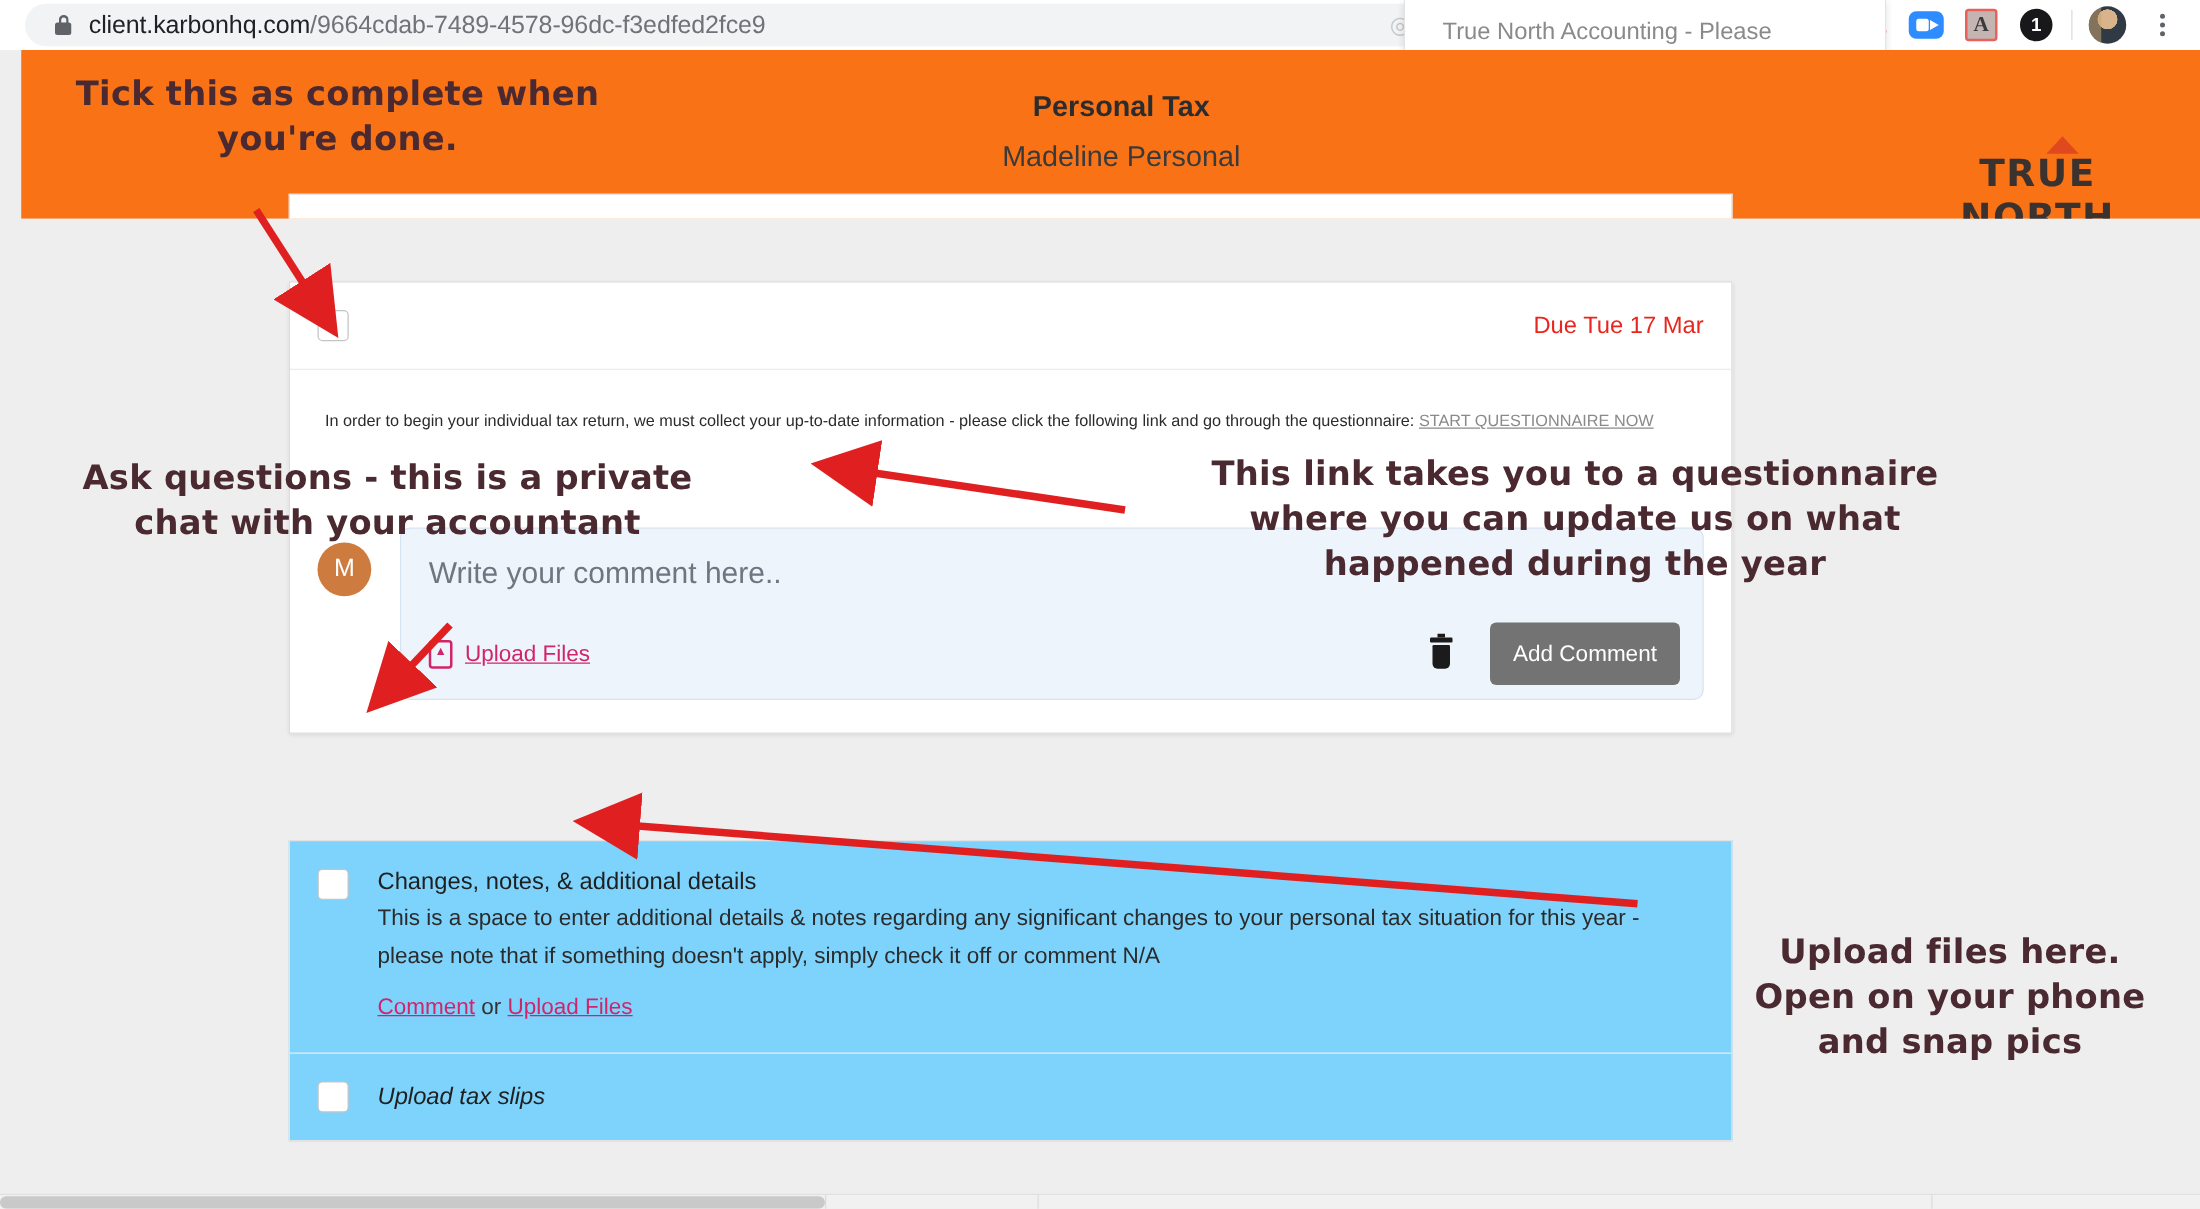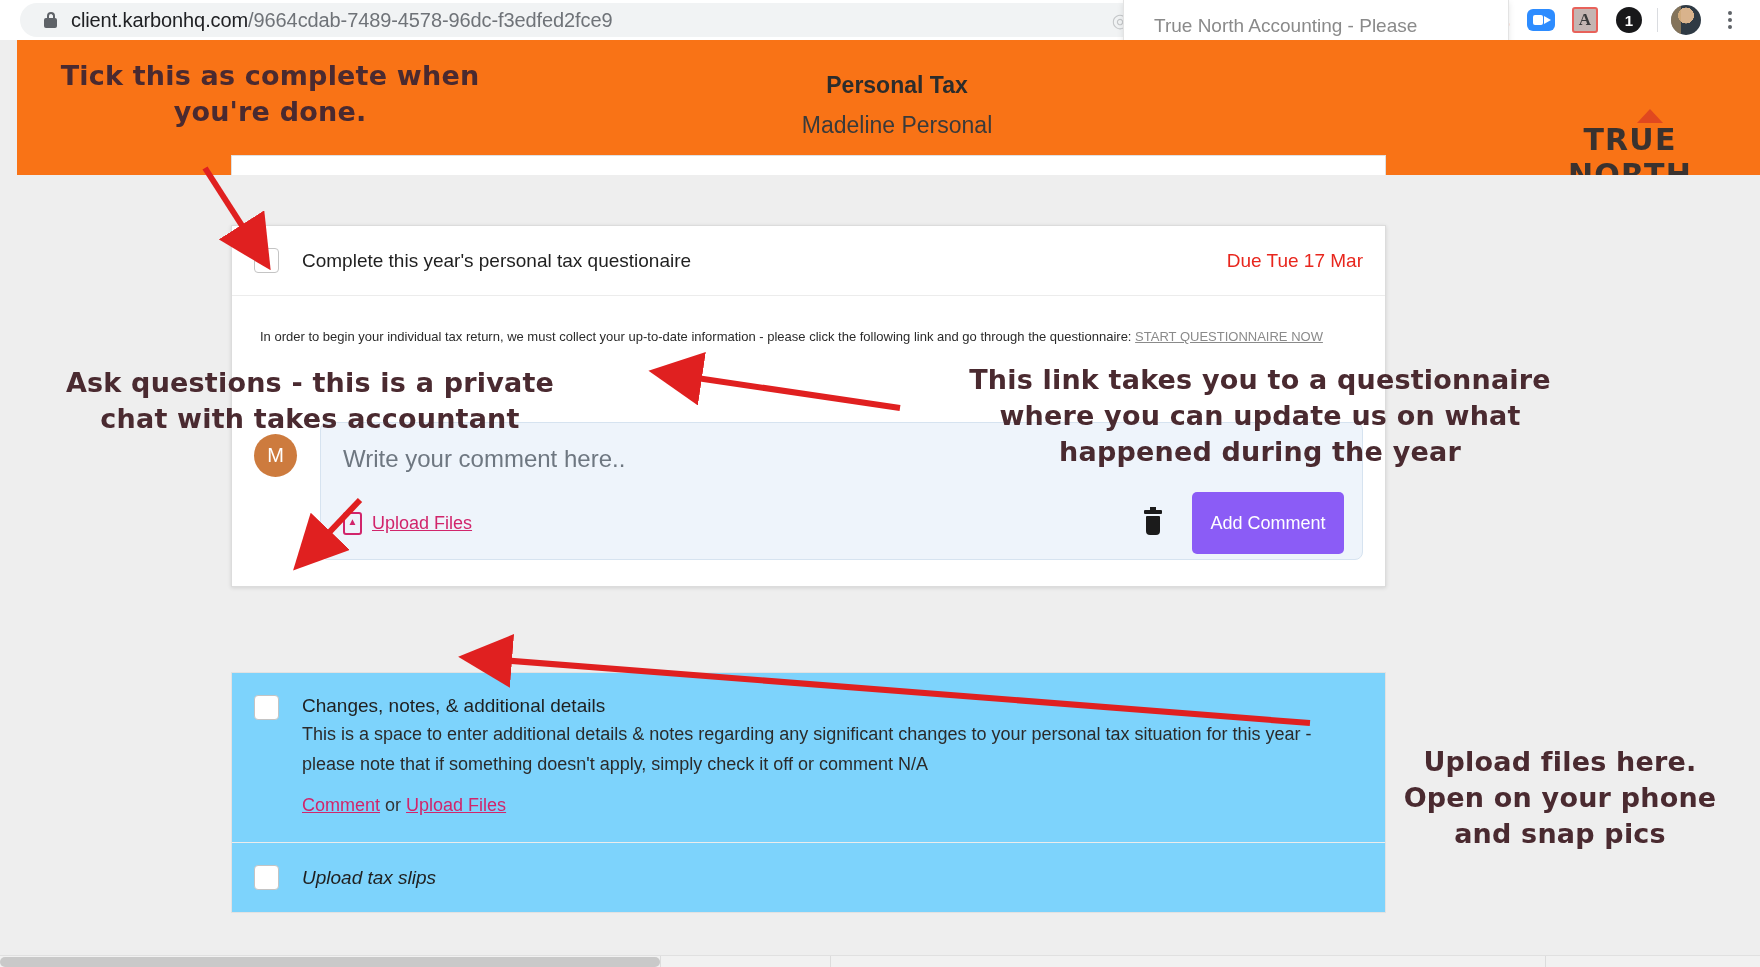--- a/index.html
+++ b/index.html
@@ -117,21 +117,21 @@
   .comment-actions { position:absolute; left:0; bottom:0; width:100%; height: 72px; display:flex; align-items:center; padding: 0 18px 0 22px; }
   .upload-link { display:flex; align-items:center; gap: 10px; color:#d1256b; font-size: 18px; }
   .upload-link u { text-decoration: underline; }
   .upico { width: 19px; height: 23px; border: 2px solid #d1256b; border-radius: 3px; position:relative; flex:none; }
   .upico:after { content:"▲"; position:absolute; left:2.5px; top:2px; font-size:10px; color:#d1256b; }
   .trash { margin-left:auto; width: 22px; height: 26px; position:relative; }
   .trash .lid { position:absolute; top:0; left:2px; width:18px; height:4px; background:#1b1b1b; border-radius:1px; }
   .trash .lid:after { content:""; position:absolute; left:6px; top:-3px; width:6px; height:3px; background:#1b1b1b; }
   .trash .can { position:absolute; top:6px; left:4px; width:14px; height:19px; background:#1b1b1b; border-radius: 1px 1px 4px 4px; }
   .add-comment {
-    margin-left: 28px; width: 152px; height: 62px; background: #8b5cf6; color:#ffffff;
+    margin-left: 28px; width: 152px; height: 50px; background: #737373; color:#ffffff;
     border-radius: 5px; display:flex; align-items:center; justify-content:center; font-size: 18px;
   }
 
   
   .card2 {
     position: absolute; left: 231px; top: 497px; width: 1155px; background:#7dd3fc;
     border: 1px solid #e2e2e2;
   }
   .row2 { padding: 22px 22px 26px 22px; display:flex; border-bottom:1px solid #ececec; }
   .row2 .body { margin-left: 23px; }
@@ -225,21 +225,20 @@
   </div>
 </div>
 
 <div class="page">
 
   <div class="card-top-edge"></div>
 
   <div class="task-card">
     <div class="task-head">
       <div class="chk"></div>
-      <div class="task-title">Complete this year's personal tax questionaire</div>
       <div class="due">Due Tue 17 Mar</div>
     </div>
 
     <div class="task-desc">
       <span>In order to begin your individual tax return, we must collect your up-to-date information - please click the following link and go through the questionnaire: </span><a class="qlink" href="#">START QUESTIONNAIRE NOW</a>
     </div>
 
     <div class="comment-area">
       <div class="avatar-m">M</div>
       <div class="comment-box">
@@ -278,21 +277,21 @@
 
   <div class="hscroll">
     <div class="thumb"></div>
     <div class="tick" style="left:660px"></div>
     <div class="tick" style="left:830px"></div>
     <div class="tick" style="left:1545px"></div>
   </div>
 </div>
 
 <div class="anno a1">Tick this as complete when you're done.</div>
-<div class="anno a2">Ask questions - this is a private chat with takes accountant</div>
+<div class="anno a2">Ask questions - this is a private chat with your accountant</div>
 <div class="anno a3">This link takes you to a questionnaire where you can update us on what happened during the year</div>
 <div class="anno a4">Upload files here. Open on your phone and snap pics</div>
 
 <svg class="arrow" style="left:0; top:0;" width="1760" height="967">
   <defs>
     <marker id="ah" markerWidth="9" markerHeight="9" refX="2" refY="4.5" orient="auto">
       <path d="M0,0 L9,4.5 L0,9 z" fill="#e02020"></path>
     </marker>
   </defs>
   <line x1="205" y1="168" x2="248" y2="235" stroke="#e02020" stroke-width="6" marker-end="url(#ah)"></line>

